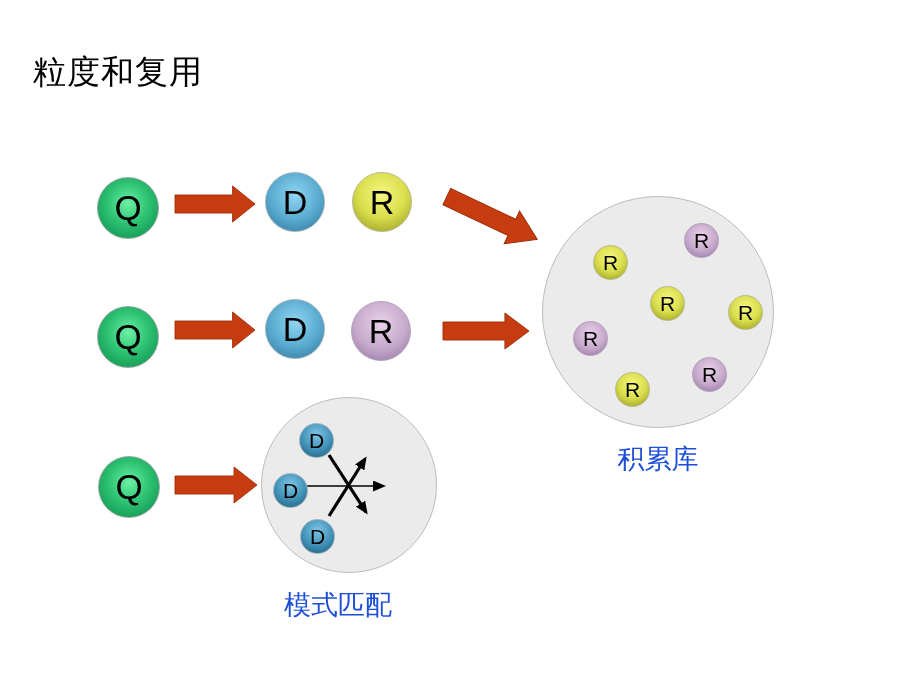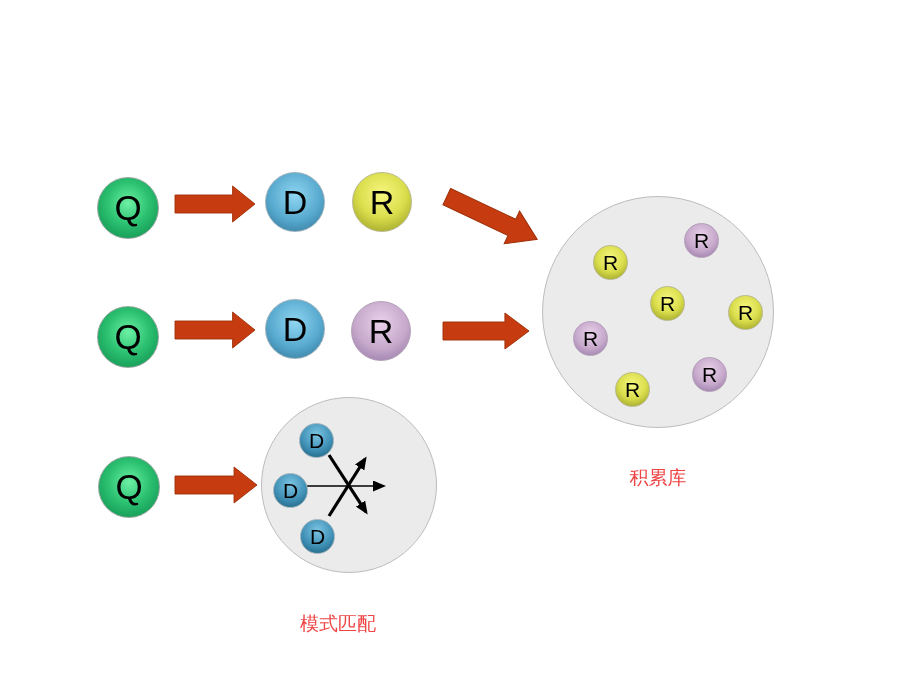--- a/index.html
+++ b/index.html
@@ -43,30 +43,31 @@
     background:radial-gradient(circle at 50% 36%,#e9d2ea 0%,#c6a8cb 55%,#8d70a0 100%);
     border:1px solid #b3a0ba;
   }
   .container-circle{
     position:absolute;border-radius:50%;
     background:#ebebeb;border:1px solid #bcbcbc;
     box-sizing:border-box;
   }
   .caption{
     position:absolute;text-align:center;
-    font-size:19px;color:#ef4444;margin-top:24px;
+    font-size:27px;color:#1d4ed8;
   }
   .arrow-svg{position:absolute;overflow:visible;}
   .diag{transform:rotate(25.3deg);}
 </style>
 </head>
 <body>
 
 <div class="slide">
 
+  <div class="title">粒度和复用</div>
 
   <div class="ball q green" style="left:97px;top:177px;">
     <span>Q</span>
   </div>
   <svg class="arrow-svg" style="left:175px;top:184px;" width="80" height="40" viewBox="0 0 100 40" preserveAspectRatio="none">
     <polygon points="0,11 72,11 72,2 100,20 72,38 72,29 0,29" stroke="#9e2f08" stroke-width="1" fill="#c63c10"></polygon>
   </svg>
   <div class="ball big blue" style="left:265px;top:172px;">
     <span>D</span>
   </div>

